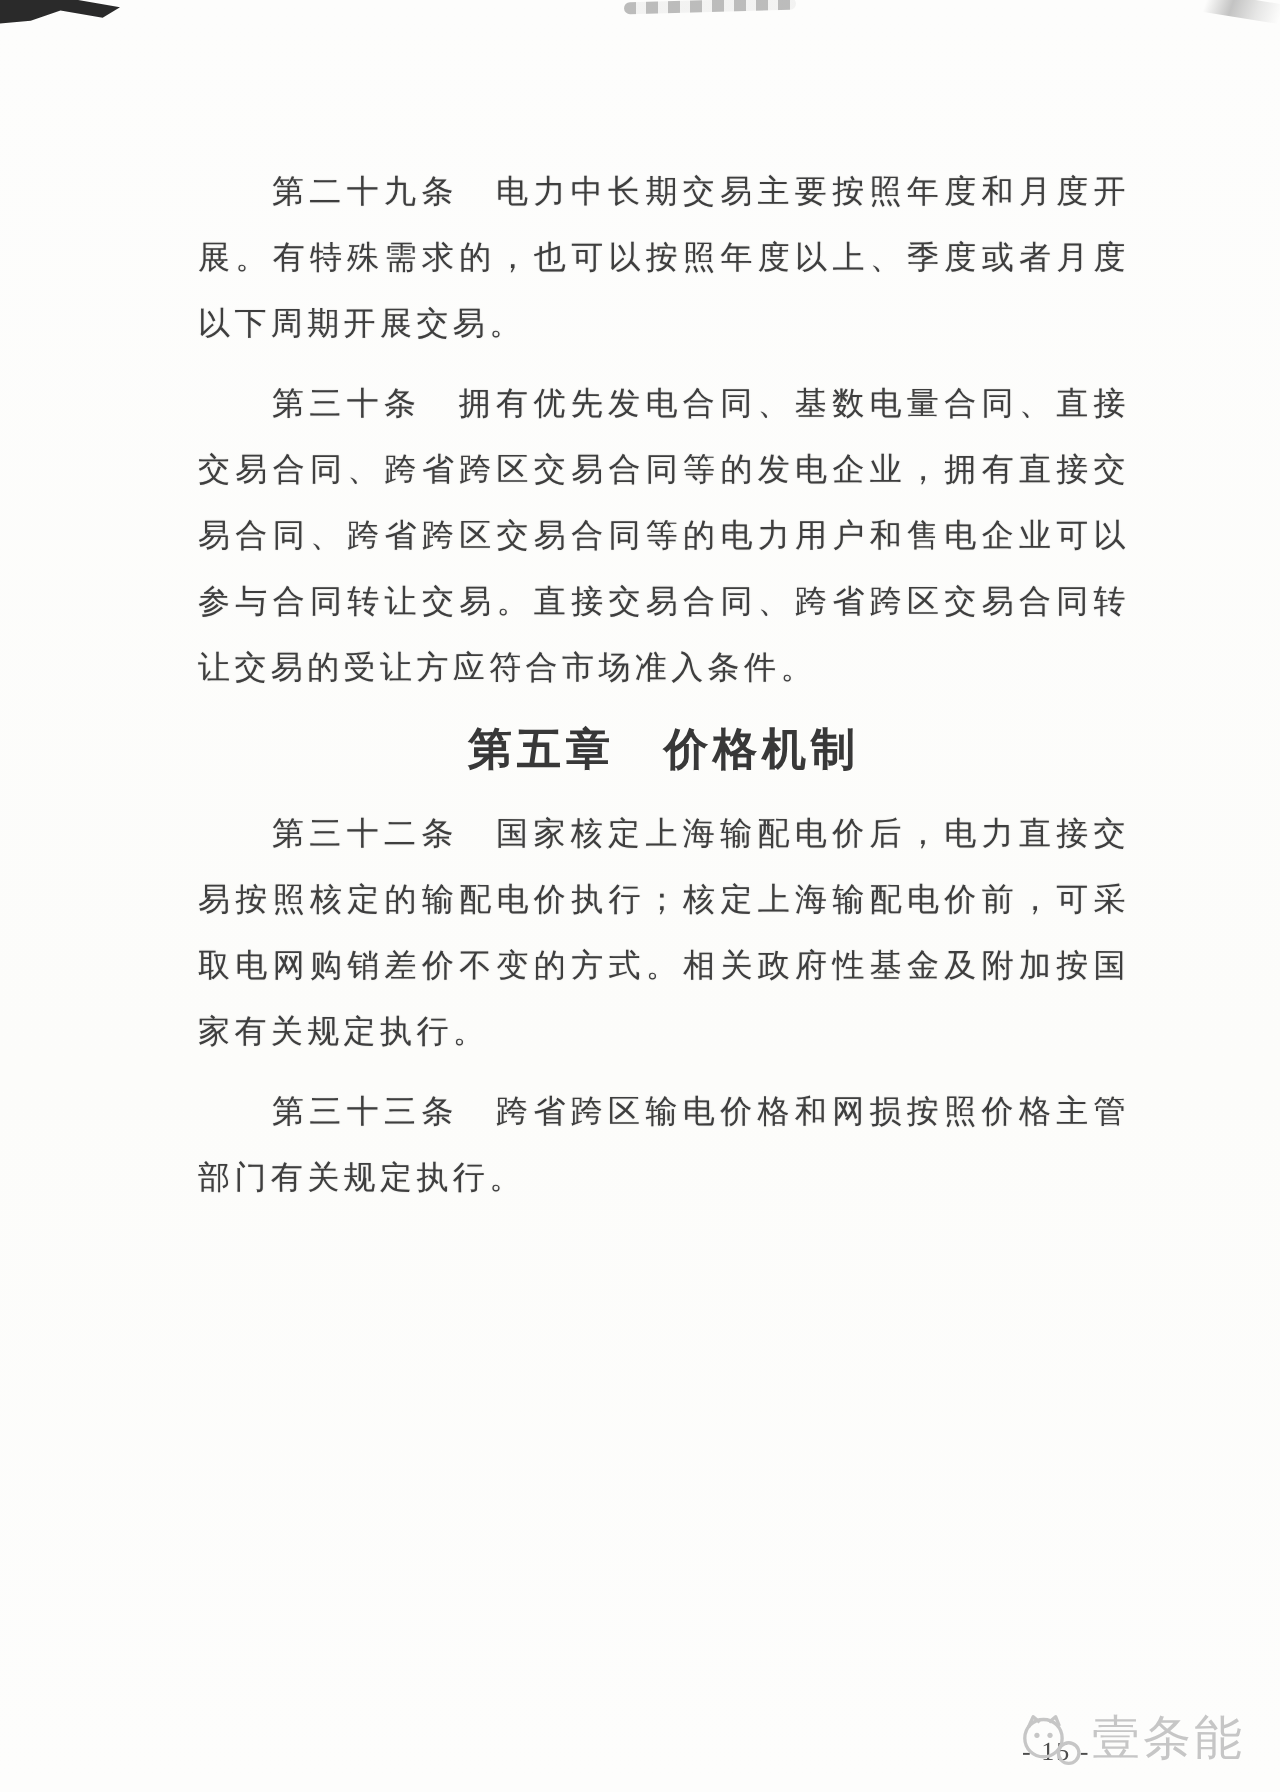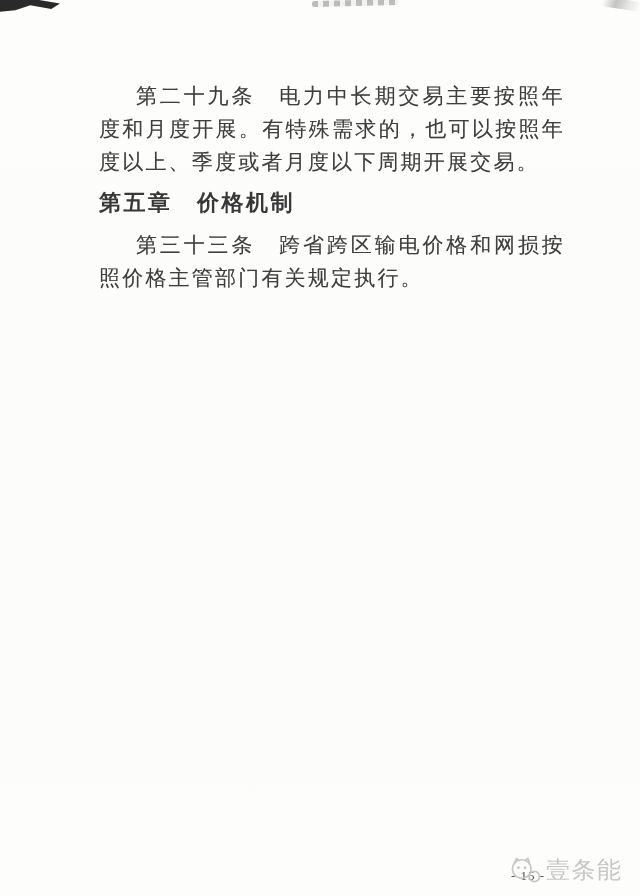--- a/index.html
+++ b/index.html
@@ -43,36 +43,36 @@
 
   
   .content {
     position: absolute;
     left: 99px;
     top: 80px;
     width: 466px;
     color: #3c3c3c;
   }
   .para {
-    font-size: 21px;
+    font-size: 16px;
     line-height: 33px;
     letter-spacing: 2.2px;
     text-align: justify;
     text-justify: inter-character;
     text-indent: 37px;
     margin-bottom: 7px;
     color: #3e3e3e;
     text-shadow: 0 0 0.6px rgba(60,60,60,0.35);
   }
   .chapter {
     font-size: 22px;
     font-weight: 600;
     line-height: 33px;
     letter-spacing: 2.5px;
-    text-align: left;
+    text-align: center;
     margin: 6px 0 10px 0;
     color: #383838;
   }
 
   
   .page-number {
     position: absolute;
     left: 511px;
     top: 868px;
     font-size: 13px;
@@ -101,21 +101,23 @@
 <body>
 
 <div class="page">
 
   <div class="artifact artifact-tl"></div>
   <div class="artifact artifact-tc"></div>
   <div class="artifact artifact-tr"></div>
 
   <div class="content">
     <p class="para">第二十九条　电力中长期交易主要按照年度和月度开展。有特殊需求的，也可以按照年度以上、季度或者月度以下周期开展交易。</p>
+    <p class="para">第三十条　拥有优先发电合同、基数电量合同、直接交易合同、跨省跨区交易合同等的发电企业，拥有直接交易合同、跨省跨区交易合同等的电力用户和售电企业可以参与合同转让交易。直接交易合同、跨省跨区交易合同转让交易的受让方应符合市场准入条件。</p>
     <h2 class="chapter">第五章　价格机制</h2>
+    <p class="para">第三十二条　国家核定上海输配电价后，电力直接交易按照核定的输配电价执行；核定上海输配电价前，可采取电网购销差价不变的方式。相关政府性基金及附加按国家有关规定执行。</p>
     <p class="para">第三十三条　跨省跨区输电价格和网损按照价格主管部门有关规定执行。</p>
   </div>
 
   <div class="page-number">- 15 -</div>
 
   <div class="watermark">
     <svg class="wm-icon" width="32" height="28" viewBox="0 0 34 30" fill="none" xmlns="http://www.w3.org/2000/svg">
       <path d="M5.5 8 L8 2.5 L11.5 5.5" stroke="#c6c6c6" stroke-width="1.8" fill="none" stroke-linejoin="round"></path>
       <path d="M16.5 5.5 L20 2.5 L22 7.5" stroke="#c6c6c6" stroke-width="1.8" fill="none" stroke-linejoin="round"></path>
       <circle cx="13.5" cy="14" r="10" stroke="#c6c6c6" stroke-width="1.8" fill="none"></circle>

